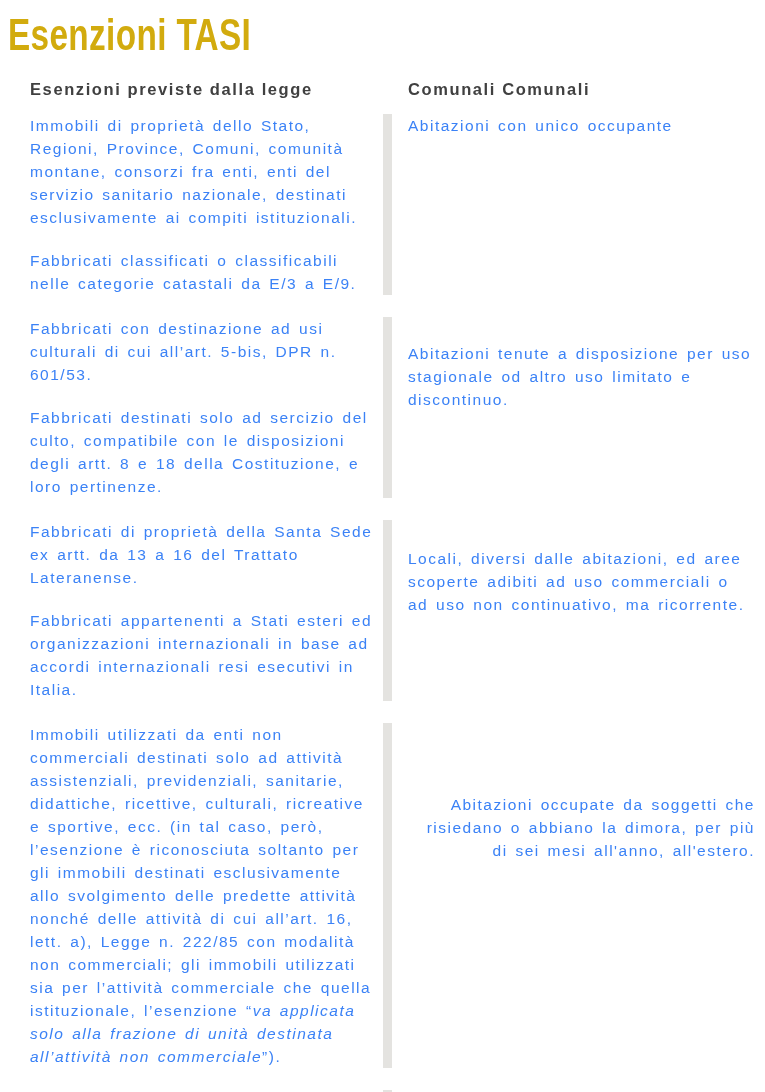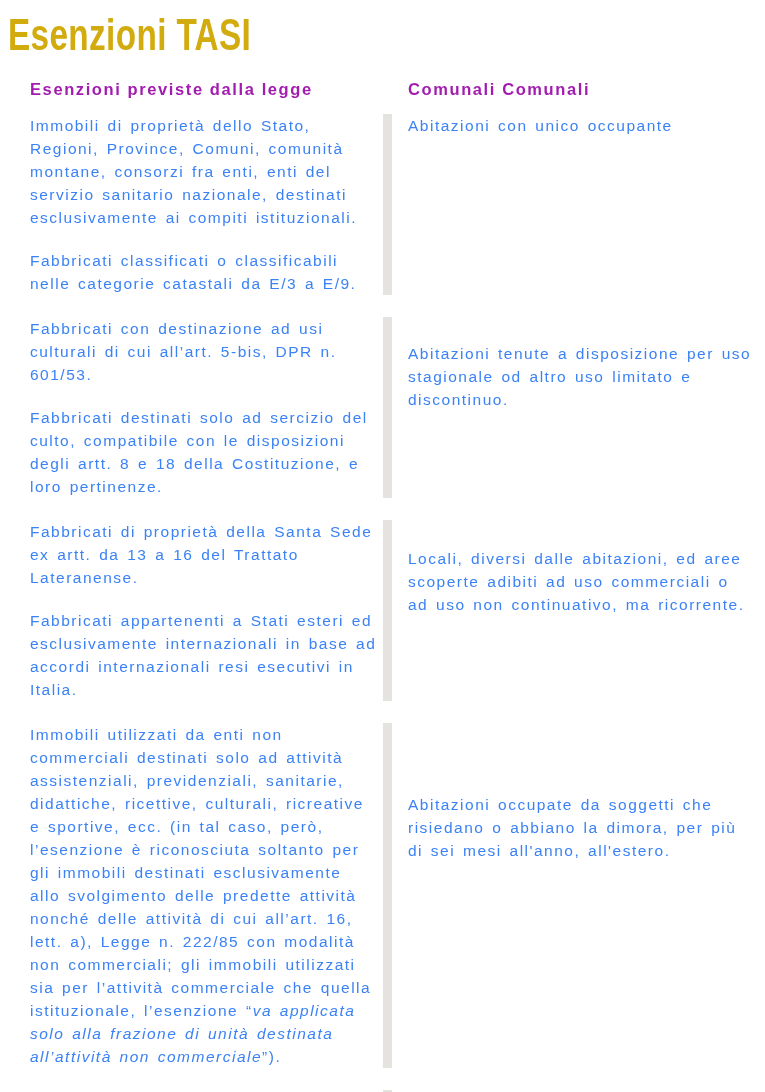--- a/index.html
+++ b/index.html
@@ -32,21 +32,21 @@
   }
   .grid {
     display: grid;
     grid-template-columns: 353px 9px 1fr;
     margin-left: 24px;
   }
   .header-row {
     margin-top: 21px;
   }
   .col-header {
-    color: #a21caf;
+    color: #404040;
     font-size: 16.5px;
     font-weight: 700;
     letter-spacing: 1.6px;
     line-height: 20px;
   }
   .col-header.right-h {
     grid-column: 3;
     padding-left: 16px;
   }
   .rows {
@@ -77,21 +77,21 @@
   .cell-right {
     padding-left: 16px;
     padding-right: 2px;
     display: flex;
     flex-direction: column;
     justify-content: flex-start;
   }
   .row-1 .cell-right { justify-content: flex-start; }
   .row-2 .cell-right { padding-top: 25px; }
   .row-3 .cell-right { padding-top: 27px; }
-  .row-4 .cell-right { padding-top: 70px; }
+  .row-4 .cell-right { padding-top: 70px; text-align: right; }
   .row-5 .cell-right { padding-top: 0; }
   .italic-seg { font-style: italic; }
 </style>
 </head>
 <body>
 
 <div class="page">
 
   <h1 class="page-title">Esenzioni TASI</h1>
 
@@ -120,21 +120,21 @@
       </div>
       <div class="vbar"></div>
       <div class="cell-right">
         <p>Abitazioni tenute a disposizione per uso stagionale od altro uso limitato e discontinuo.</p>
       </div>
     </section>
 
     <section class="grid row row-3">
       <div class="cell-left">
         <p>Fabbricati di proprietà della Santa Sede ex artt. da 13 a 16 del Trattato Lateranense.</p>
-        <p>Fabbricati appartenenti a Stati esteri ed esclusivamente internazionali in base ad accordi internazionali resi esecutivi in Italia.</p>
+        <p>Fabbricati appartenenti a Stati esteri ed organizzazioni internazionali in base ad accordi internazionali resi esecutivi in Italia.</p>
       </div>
       <div class="vbar"></div>
       <div class="cell-right">
         <p>Locali, diversi dalle abitazioni, ed aree scoperte adibiti ad uso commerciali o ad uso non continuativo, ma ricorrente.</p>
       </div>
     </section>
 
     <section class="grid row row-4">
       <div class="cell-left">
         <p><span>Immobili utilizzati da enti non commerciali destinati solo ad attività assistenziali, previdenziali, sanitarie, didattiche, ricettive, culturali, ricreative e sportive, ecc. (in tal caso, però, l’esenzione è riconosciuta soltanto per gli immobili destinati esclusivamente allo svolgimento delle predette attività nonché delle attività di cui all’art. 16, lett. a), Legge n. 222/85 con modalità non commerciali; gli immobili utilizzati sia per l’attività commerciale che quella istituzionale, l’esenzione “</span><span class="italic-seg">va applicata solo alla frazione di unità destinata all’attività non commerciale</span><span>”).</span></p>

